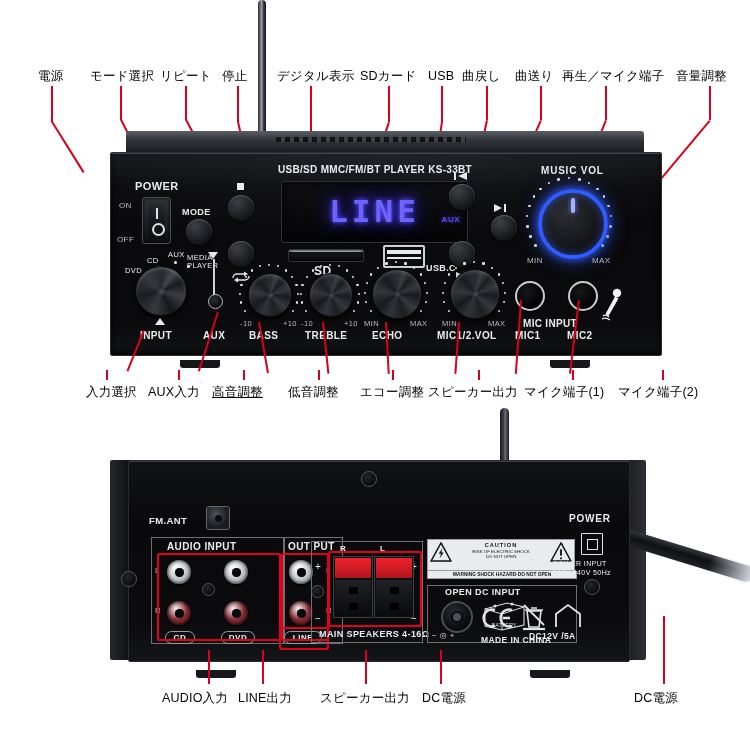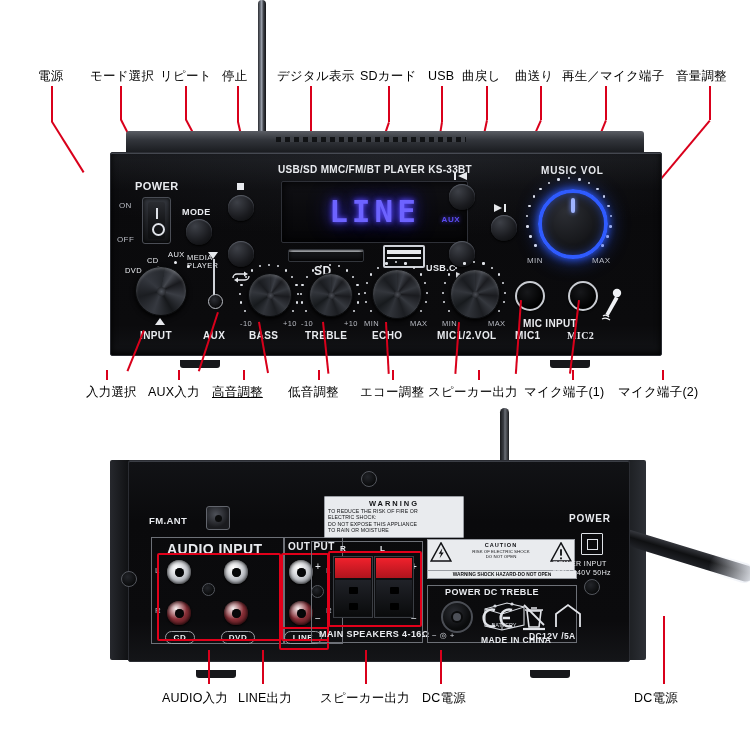--- a/index.html
+++ b/index.html
@@ -428,21 +428,21 @@
         </div>
       <div class="knob big" style="left:339px;top:116px;"></div>
       <div class="silk dim" style="left:331px;top:166px;font-size:7.5px;">MIN</div>
       <div class="silk dim" style="left:377px;top:166px;font-size:7.5px;">MAX</div>
       <div class="silk b" style="left:326px;top:177px;font-size:10px;">MIC1/2.VOL</div>
 
       <div class="micjack" style="left:404px;top:128px;"></div>
       <div class="micjack" style="left:457px;top:128px;"></div>
       <div class="silk b" style="left:412px;top:165px;font-size:10px;letter-spacing:.3px;">MIC INPUT</div>
       <div class="silk b" style="left:404px;top:177px;font-size:10px;">MIC1</div>
-      <div class="silk b" style="left:456px;top:177px;font-size:10px;font-family:Liberation Serif, serif;">MIC2</div>
+      <div class="silk b" style="left:456px;top:177px;font-size:10px;">MIC2</div>
 
       <svg id="mic-icon" viewBox="0 0 26 34">
         <circle cx="19" cy="5" r="4.2" fill="#f0f2f5"></circle>
         <path d="M17 8.5 L7.5 26 L10.5 28 L20.5 10.5 Z" fill="#f0f2f5"></path>
         <path d="M5 28 q3 -2 6 1" stroke="#f0f2f5" stroke-width="1.3" fill="none"></path>
         <path d="M4 31 q4 -2 8 1" stroke="#f0f2f5" stroke-width="1.3" fill="none"></path>
       </svg>
     </div>
     <div class="foot" style="left:70px;"></div>
     <div class="foot" style="left:440px;"></div>
@@ -491,21 +491,21 @@
 
       <div class="silk b" style="left:20px;top:54px;font-size:9.5px;">FM.ANT</div>
       <div style="position:absolute;left:77px;top:45px;width:22px;height:22px;border-radius:3px;
            background:radial-gradient(circle at 40% 35%,#4e5159,#1a1b1f 65%);border:1px solid #62656d;">
         <span style="position:absolute;left:50%;top:50%;width:7px;height:7px;margin:-3.5px;border-radius:50%;background:#0a0b0c;"></span>
       </div>
       <div class="silk b" style="left:345px;top:77px;font-size:9.5px;">BT.ANT</div>
 
       <div class="boxline" style="left:22px;top:76px;width:132px;height:105px;"></div>
       <div class="boxline" style="left:154px;top:76px;width:58px;height:105px;"></div>
-      <div class="silk b" style="left:38px;top:80px;font-size:14px;">AUDIO INPUT</div>
+      <div class="silk b" style="left:38px;top:80px;font-size:10px;">AUDIO INPUT</div>
       <div class="silk b" style="left:159px;top:80px;font-size:10px;">OUT PUT</div>
 
       <div class="silk dim" style="left:26px;top:105px;font-size:8px;">L</div>
       <div class="silk dim" style="left:26px;top:145px;font-size:8px;">R</div>
       <div class="silk dim" style="left:197px;top:105px;font-size:8px;">L</div>
       <div class="silk dim" style="left:197px;top:145px;font-size:8px;">R</div>
 
       <div class="rca w" style="left:38px;top:99px;">
           <i></i>
         </div>
@@ -527,27 +527,20 @@
       <div class="screwhole" style="left:73px;top:122px;width:11px;height:11px;"></div>
 
       <div class="rlabel" style="left:36px;top:170px;width:28px;">CD</div>
       <div class="rlabel" style="left:92px;top:170px;width:32px;">DVD</div>
       <div class="rlabel" style="left:155px;top:170px;width:36px;">LINE</div>
 
       <div class="redbox" style="left:28px;top:92px;width:120px;height:84px;"></div>
       <div class="redbox" style="left:152px;top:92px;width:44px;height:84px;"></div>
       <div class="redbox" style="left:150px;top:166px;width:46px;height:19px;"></div>
 
-      <div id="warn-label">
-        <div class="wt">WARNING</div>
-        <div class="wb">TO REDUCE THE RISK OF FIRE OR</div>
-        <div class="wb">ELECTRIC SHOCK:</div>
-        <div class="wb">DO NOT EXPOSE THIS APPLIANCE</div>
-        <div class="wb">TO RAIN OR MOISTURE</div>
-      </div>
 
       <div class="boxline" style="left:182px;top:80px;width:110px;height:100px;"></div>
       <div class="silk b" style="left:211px;top:83px;font-size:8px;">R</div>
       <div class="silk b" style="left:251px;top:83px;font-size:8px;">L</div>
       <div class="silk" style="left:186px;top:100px;font-size:10px;">+</div>
       <div class="silk" style="left:186px;top:152px;font-size:10px;">−</div>
       <div class="silk" style="left:282px;top:100px;font-size:10px;">+</div>
       <div class="silk" style="left:282px;top:152px;font-size:10px;">−</div>
       <div class="screwhole" style="left:182px;top:124px;width:11px;height:11px;"></div>
       <div class="spk-term" style="left:204px;top:95px;">
@@ -577,21 +570,21 @@
         </div>
         <svg class="ctri" viewBox="0 0 24 22">
           <path d="M12 1 L23 21 L1 21 Z" fill="none" stroke="#101114" stroke-width="1.6"></path>
           <rect x="11" y="8" width="2" height="7" fill="#101114"></rect>
             <rect x="11" y="17" width="2" height="2" fill="#101114"></rect>
         </svg>
       </div>
       <div id="caution-bottom">WARNING SHOCK HAZARD-DO NOT OPEN</div>
 
       <div class="boxline" style="left:298px;top:124px;width:148px;height:56px;"></div>
-      <div class="silk b" style="left:316px;top:126px;font-size:9px;">POWER DC TREBLE</div>
+      <div class="silk b" style="left:316px;top:126px;font-size:9px;">OPEN DC INPUT</div>
       <div id="dc-jack">
           <i></i>
         </div>
       <div class="silk" style="left:303px;top:170px;font-size:8px;color:#cfd2d8;">−&nbsp;◎&nbsp;+</div>
       <svg id="battery-icon" viewBox="0 0 46 34">
         <path d="M4 12 L26 6 L43 10 L43 28 L21 33 L4 29 Z" fill="none" stroke="#d8dbe1" stroke-width="1.1"></path>
         <path d="M4 12 L21 17 L43 10 M21 17 L21 33" fill="none" stroke="#d8dbe1" stroke-width="1"></path>
         <circle cx="14" cy="9" r="1.6" fill="#d8dbe1"></circle>
           <circle cx="31" cy="7" r="1.6" fill="#d8dbe1"></circle>
         <text x="23" y="30" font-size="5.5" fill="#d8dbe1" text-anchor="middle" font-family="Liberation Sans, sans-serif">BATTERY</text>

